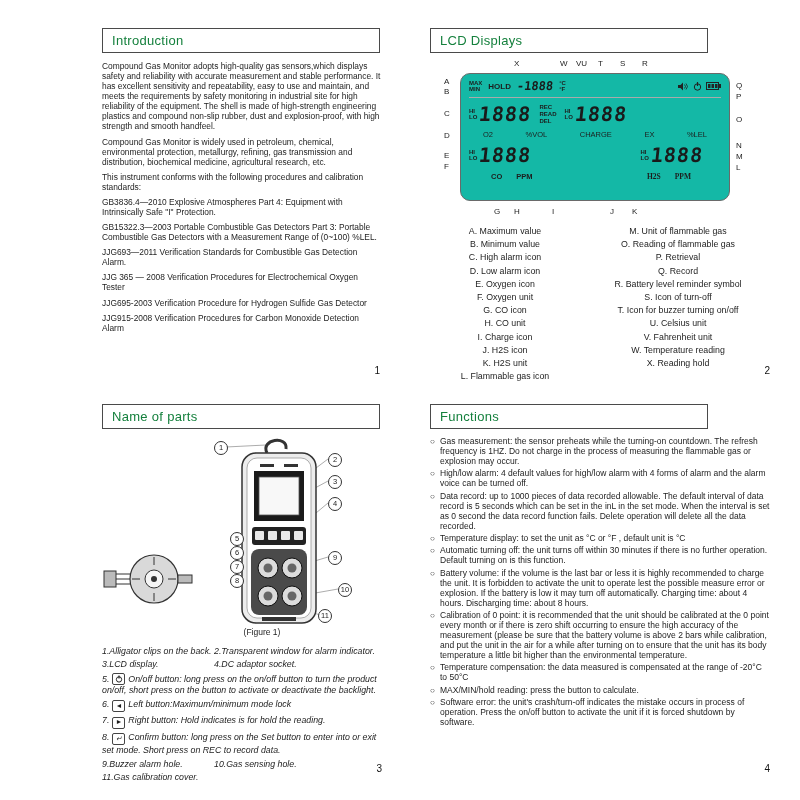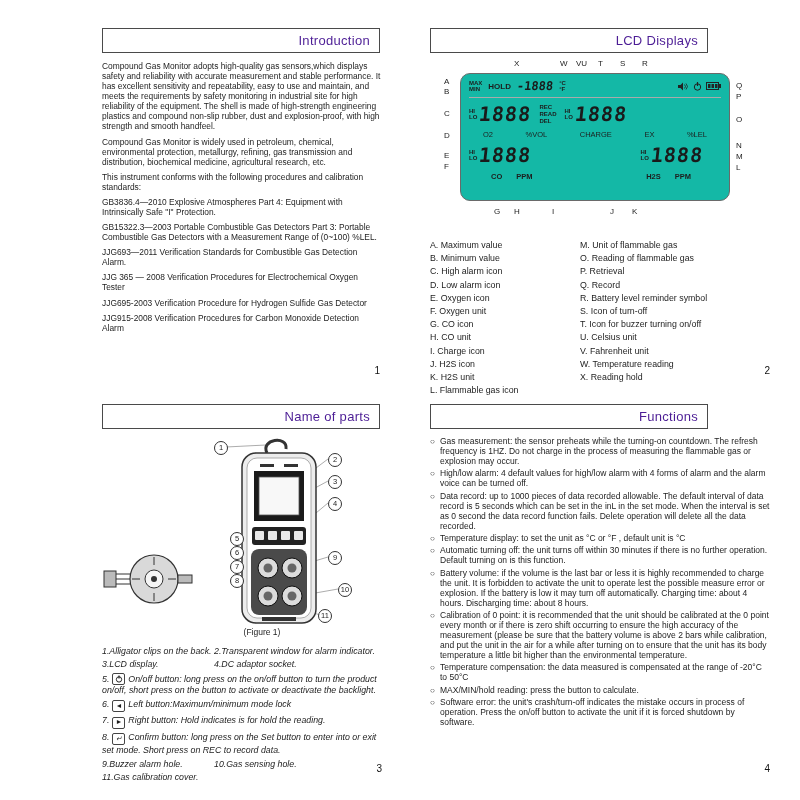--- a/index.html
+++ b/index.html
@@ -3,21 +3,21 @@
 <meta charset="utf-8">
 <style>
   html,body{margin:0;padding:0;background:#fff;}
   body{width:800px;height:800px;font-family:"Liberation Sans",sans-serif;color:#1d1d1d;position:relative;overflow:hidden;}
   .sheet{position:absolute;inset:0;background:#fff;}
   .page{position:absolute;}
   .pg-tl{left:102px;top:28px;width:284px;height:352px;}
   .pg-tr{left:430px;top:28px;width:346px;height:352px;}
   .pg-bl{left:102px;top:404px;width:286px;height:374px;}
   .pg-br{left:430px;top:404px;width:346px;height:374px;}
-  .title-box{box-sizing:border-box;width:278px;border:1px solid #4a4a4a;padding:4px 9px;font-size:13px;font-weight:400;letter-spacing:.3px;margin:0 0 8px 0;color:#4c1d95;text-align:right;}
+  .title-box{box-sizing:border-box;width:278px;border:1px solid #4a4a4a;padding:4px 9px;font-size:13px;font-weight:400;letter-spacing:.3px;margin:0 0 8px 0;color:#15803d;}
   .page-num{position:absolute;bottom:4px;right:6px;font-size:10px;color:#111;}
   
   .body-text{font-size:8.4px;line-height:1.2;width:280px;}
   .para{margin:0 0 5px 0;}
   
   .lcd-fig{position:relative;width:330px;height:162px;margin-top:6px;}
   .lcd-panel{position:absolute;left:30px;top:12px;width:270px;height:128px;border:1.5px solid #6a6a6a;border-radius:10px;background:#14b8a6;box-sizing:border-box;padding:3px 8px;display:flex;flex-direction:column;}
   .co{position:absolute;font-size:8px;color:#222;}
   .lcd-top{display:flex;align-items:center;gap:6px;border-bottom:1px solid #aaa;padding-bottom:2px;height:18px;}
   .mini-stack{display:flex;flex-direction:column;font-size:6px;font-weight:bold;line-height:6.5px;}
@@ -27,22 +27,22 @@
   .seg-lg{font-size:20px;letter-spacing:1px;line-height:22px;}
   .degs{font-weight:bold;}
   .lcd-icons{display:flex;align-items:center;gap:4px;margin-left:auto;}
   .lcd-mid,.lcd-bot{display:flex;align-items:center;margin-top:3px;height:26px;}
   .numgrp{display:flex;align-items:center;gap:2px;}
   .mid-stack{display:flex;flex-direction:column;font-size:6px;font-weight:bold;line-height:7px;margin:0 8px;}
   .lcd-units{display:flex;justify-content:space-between;padding:0 14px;font-size:7.5px;font-weight:normal;margin-top:3px;}
   .lcd-labels{display:flex;font-size:7.5px;font-weight:bold;margin-top:4px;}
   .lbl-grp{display:flex;gap:14px;}
   .lbl-left{margin-left:22px;}
-  .lbl-right{margin-left:auto;margin-right:30px;}
-  .legend{display:flex;margin-top:16px;font-size:8.8px;line-height:1.5;}
+  .lbl-right{margin-left:auto;margin-right:30px;font-family:Liberation Serif, serif;}
+  .legend{display:flex;margin-top:2px;font-size:8.8px;line-height:1.5;text-align:center;}
   .legend-colL{width:150px;}
   .legend-colR{flex:1;}
   
   .fig{position:relative;width:310px;height:205px;margin-top:2px;}
   .fig svg{position:absolute;left:0;top:0;}
   .cn{position:absolute;width:12px;height:12px;border:1px solid #333;border-radius:50%;font-size:7.5px;line-height:12px;text-align:center;background:#fff;z-index:2;}
   .fig-caption{position:absolute;left:100px;top:190px;width:120px;text-align:center;font-size:8.5px;}
   .parts-list{font-size:8.8px;line-height:1.25;margin-top:4px;font-style:italic;}
   .prow{display:flex;margin:2px 0;}
   .prow .c1{width:112px;}

